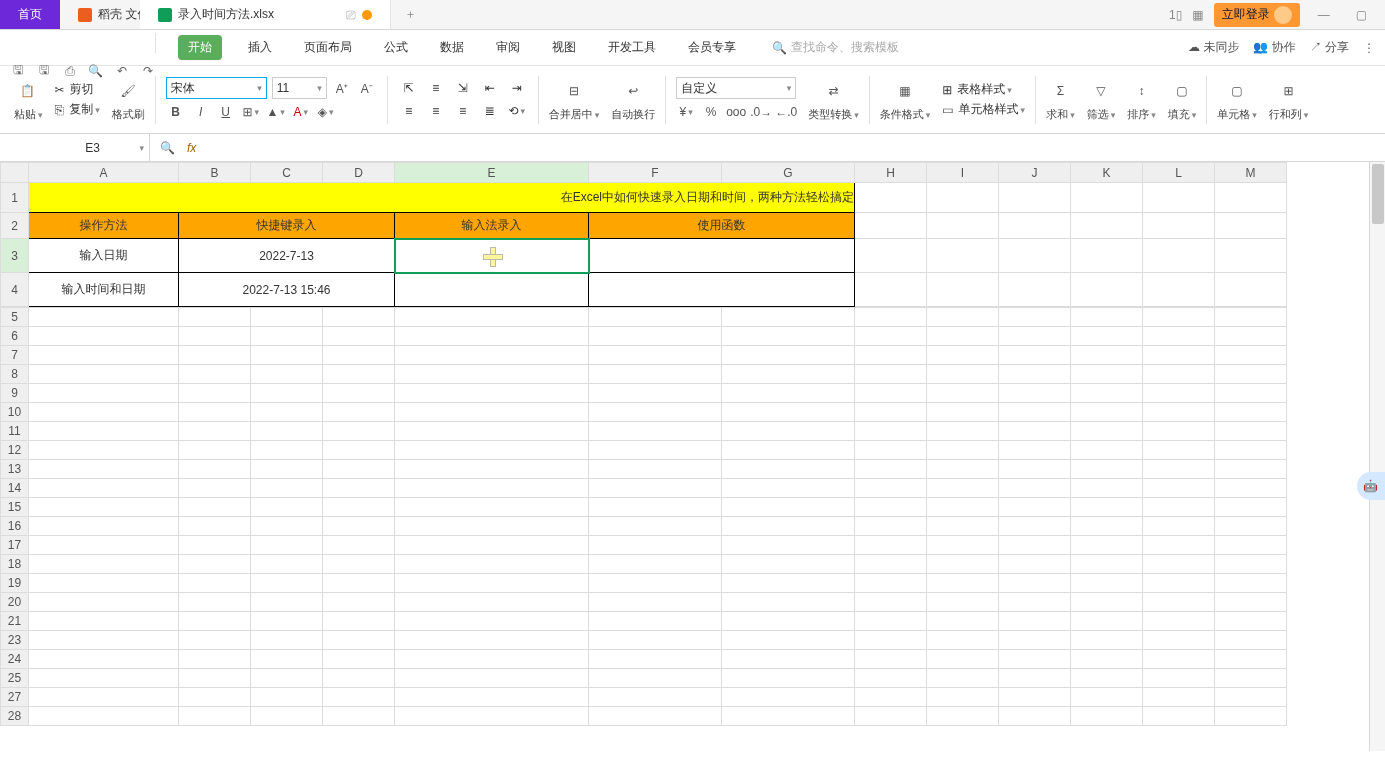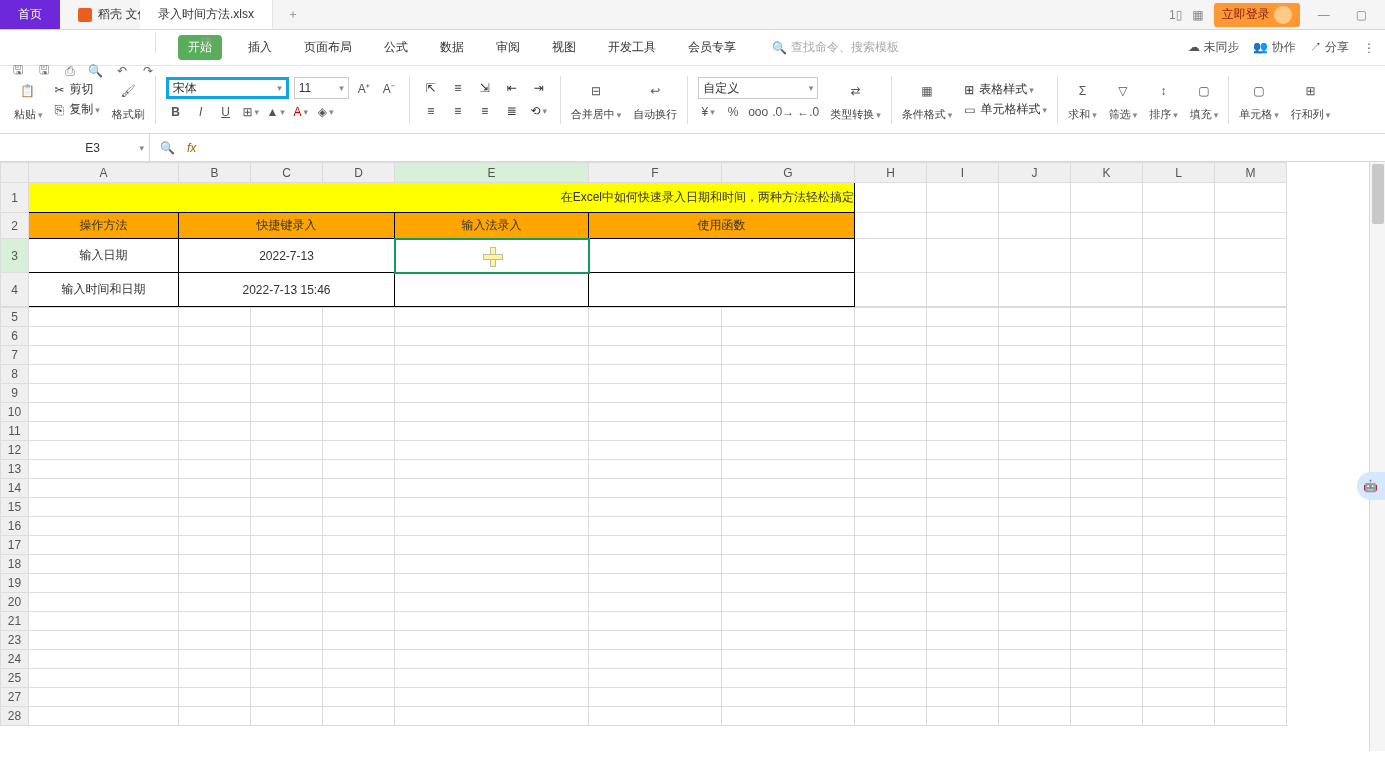--- a/index.html
+++ b/index.html
@@ -2,27 +2,27 @@
 <html><head>
 <meta charset="utf-8">
 <style>
 * { margin: 0; padding: 0; box-sizing: border-box; font-family: "Microsoft YaHei", Arial, sans-serif; }
 body { background: #fff; font-size: 12px; color: #333; overflow: hidden; width: 1385px; height: 763px; position: relative; }
 
 
 .titlebar { height: 30px; background: #f5f5f5; display: flex; align-items: stretch; border-bottom: 1px solid #d8d8d8; }
 .tab { display: flex; align-items: center; padding: 0 18px; cursor: pointer; position: relative; gap: 6px; }
 .tab.home { background: #6d28d9; color: #fff; }
-.tab.doc { background: #fff; border-right: 1px solid #e5e5e5; flex-direction: column; }
+.tab.doc { background: #fff; border-right: 1px solid #e5e5e5; }
 .tab-icon { width: 14px; height: 14px; display: inline-block; border-radius: 2px; }
 .tab-icon.docker { background: #eb5e1e; }
 .tab-icon.xlsx { background: #0f9d58; }
 .tab-spacer { flex: 1; }
 .titlebar-right { display: flex; align-items: center; gap: 10px; padding-right: 10px; }
-.login-btn { background: #ff9833; color: #7f1d1d; padding: 3px 8px; border-radius: 3px; display: flex; align-items: center; gap: 4px; }
+.login-btn { background: #ff9833; color: #0f172a; padding: 3px 8px; border-radius: 3px; display: flex; align-items: center; gap: 4px; }
 .avatar-icon { width: 18px; height: 18px; border-radius: 50%; background: #ffc988; }
 .win-btn { padding: 4px 8px; color: #888; }
 .small-dot { width: 10px; height: 10px; border-radius: 50%; background: #ff9900; display: inline-block; }
 .tab-plus { padding: 0 14px; display: flex; align-items: center; color: #888; }
 
 
 .menubar { height: 36px; display: flex; align-items: center; padding: 0 10px; border-bottom: 1px solid #e5e5e5; gap: 10px; }
 .menu-left { display: flex; align-items: flex-end; gap: 10px; flex-direction: column; }
 .hamburger { width: 14px; display: flex; flex-direction: column; gap: 2px; }
 .hamburger span { height: 2px; background: #555; }
@@ -37,21 +37,21 @@
 .menubar-right { margin-left: auto; display: flex; align-items: center; gap: 14px; color: #555; }
 
 
 .ribbon { height: 68px; display: flex; align-items: center; padding: 4px 8px; border-bottom: 1px solid #d8d8d8; gap: 0; }
 .rgroup { display: flex; flex-direction: column; justify-content: center; gap: 3px; padding: 0 6px; height: 100%; }
 .rgroup.big { align-items: center; justify-content: center; }
 .rgroup-row { display: flex; align-items: center; gap: 5px; }
 .rsep { width: 1px; background: #e0e0e0; height: 48px; margin: 0 4px; }
 .big-icon { width: 26px; height: 26px; display: flex; align-items: center; justify-content: center; color: #555; }
 .big-label { font-size: 11px; color: #444; font-family: Liberation Serif, serif; }
-.font-select { border: 3px solid #0ea5e9; height: 22px; width: 123px; font-size: 12px; padding: 0 4px; display: flex; align-items: center; justify-content: space-between; }
+.font-select { border: 1px solid #0ea5e9; height: 22px; width: 101px; font-size: 12px; padding: 0 4px; display: flex; align-items: center; justify-content: space-between; }
 .size-select { border: 1px solid #ccc; height: 22px; width: 55px; font-size: 12px; padding: 0 4px; display: flex; align-items: center; justify-content: space-between;}
 .fmt-btn { width: 20px; height: 20px; display: flex; align-items: center; justify-content: center; color: #555; }
 .align-btn { width: 22px; height: 20px; display: flex; align-items: center; justify-content: center; }
 .num-select { border: 1px solid #ccc; height: 22px; width: 120px; font-size: 12px; padding: 0 4px; display: flex; align-items: center; justify-content: space-between;}
 .caret { font-size: 9px; color: #888; }
 .dropdown-caret::after { content: '▾'; font-size: 9px; color: #888; margin-left: 2px; }
 
 
 .formula-row { height: 28px; display: flex; align-items: center; border-bottom: 1px solid #d8d8d8; }
 .name-box { width: 150px; border-right: 1px solid #d8d8d8; height: 100%; display: flex; align-items: center; justify-content: center; position: relative; padding-left: 36px; }

